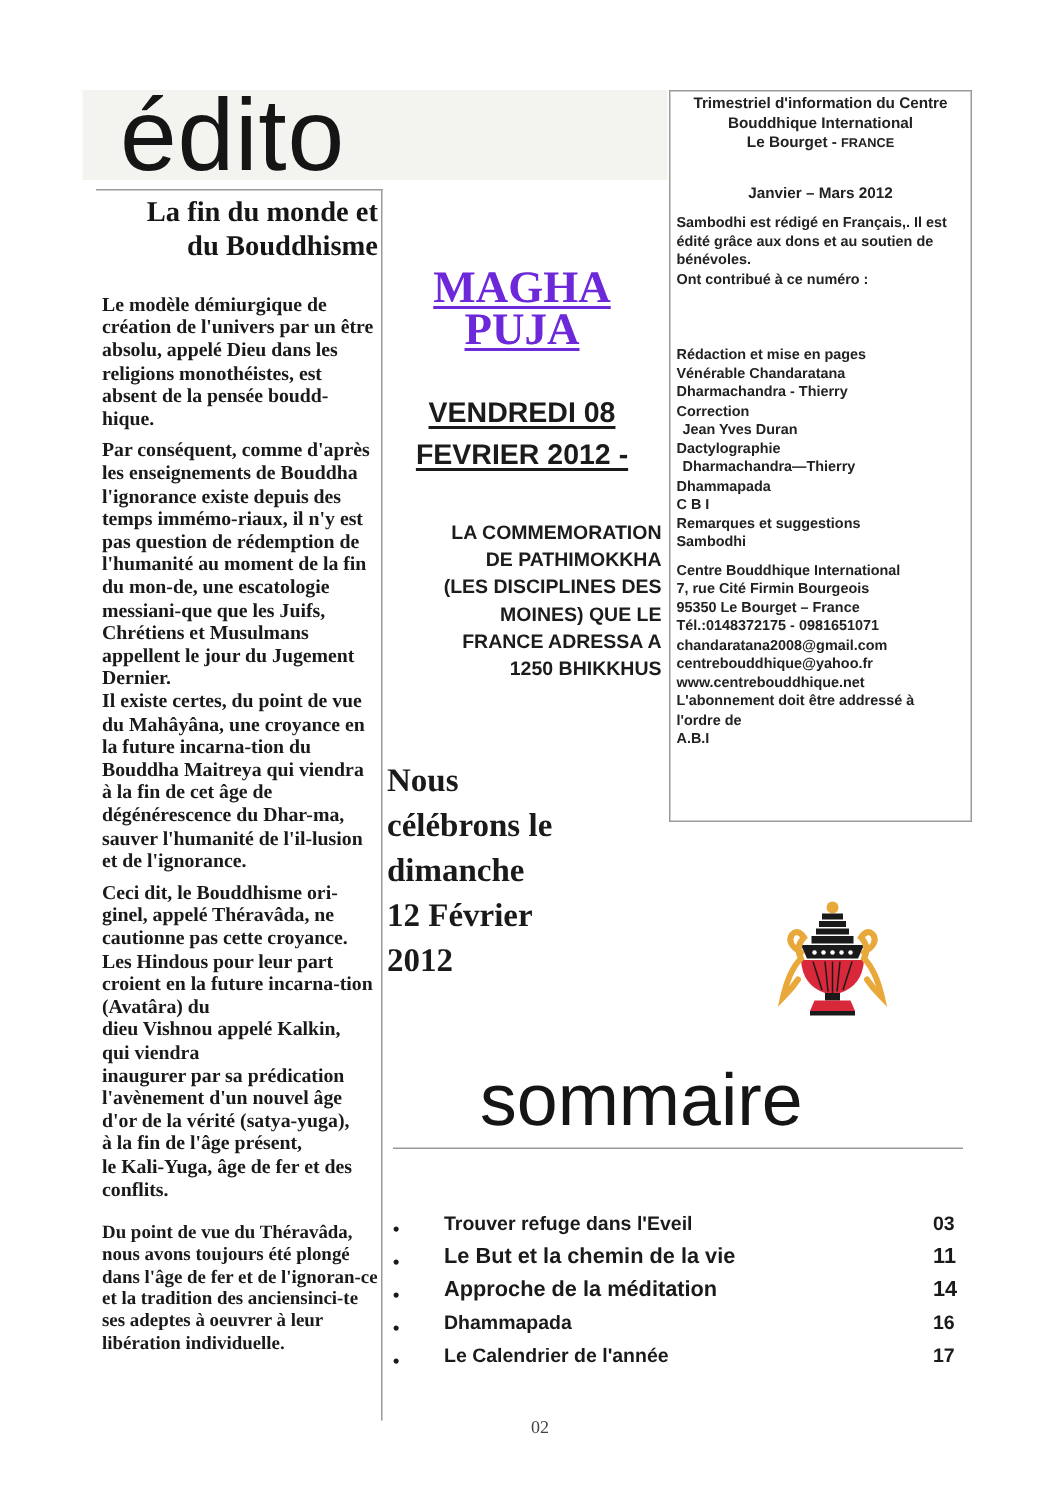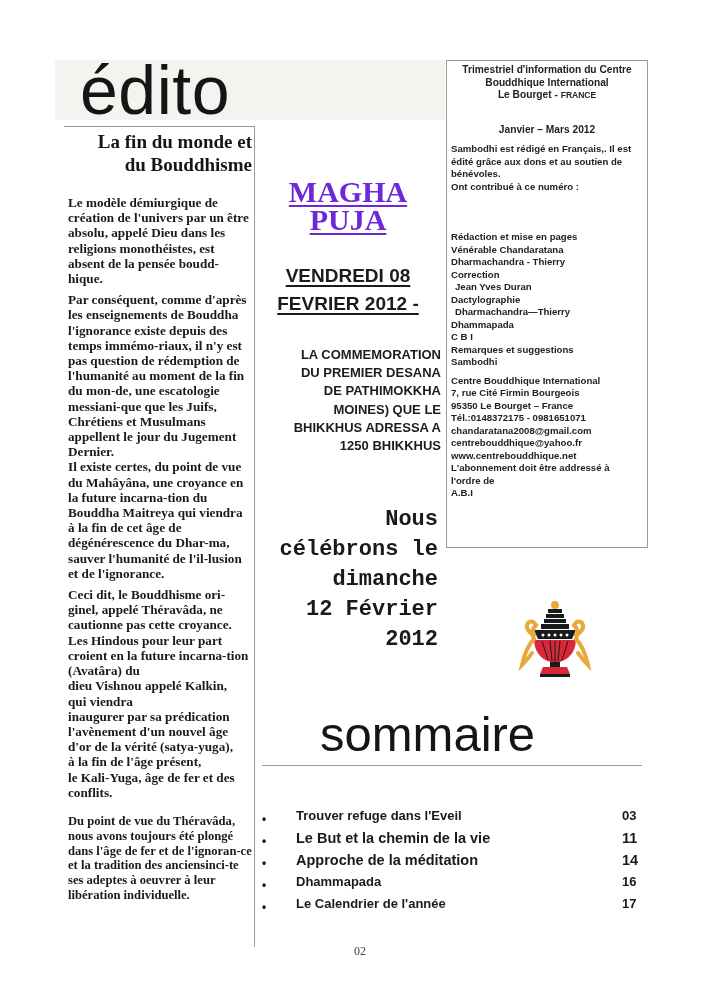--- a/index.html
+++ b/index.html
@@ -16,21 +16,21 @@
   #editorial-body { left: 68px; top: 195px; width: 184px; font-family: "Liberation Serif", serif; font-weight: bold; font-size: 13.2px; line-height: 15.2px; color: #1a1a1a; }
   #editorial-body p { margin: 0 0 6px 0; }
   #editorial-body p.tight { margin-bottom: 0; }
   #editorial-body p.gap { margin-top: 14px; font-size: 12.6px; line-height: 14.8px; }
 
   
   #magha-title { left: 258px; top: 178px; width: 180px; text-align: center; font-family: "Liberation Serif", serif; font-weight: bold; font-size: 30px; line-height: 28px; color: #6d28d9; text-decoration: underline; text-decoration-thickness: 2px; text-underline-offset: 3px; }
   #magha-date { left: 258px; top: 262px; width: 180px; text-align: center; font-family: "Liberation Sans", sans-serif; font-weight: bold; font-size: 19px; line-height: 28px; color: #1b1b1b; }
   #magha-date span { display: block; text-decoration: underline; text-decoration-thickness: 2px; text-underline-offset: 3px; }
   #magha-desc { left: 258px; top: 346px; width: 183px; text-align: right; font-family: "Liberation Sans", sans-serif; font-weight: bold; font-size: 13px; line-height: 18.2px; color: #1c1c1c; }
-  #celebration { left: 258px; top: 505px; width: 180px; text-align: right; font-family: Liberation Mono, monospace; font-weight: bold; font-size: 22px; line-height: 30px; color: #1a1a1a; }
+  #celebration { left: 258px; top: 505px; width: 180px; text-align: left; font-family: Liberation Serif, serif; font-weight: bold; font-size: 22px; line-height: 30px; color: #1a1a1a; }
 
   
   #info-box { left: 446px; top: 60px; width: 202px; height: 488px; border: 1px solid #9a9a9a; box-sizing: border-box; }
   #info-head { left: 446px; top: 64px; width: 202px; text-align: center; font-family: "Liberation Sans", sans-serif; font-weight: bold; font-size: 10.2px; line-height: 12.5px; color: #222; }
   #info-head .sc { font-size: 8.5px; }
   #info-date { left: 446px; top: 124px; width: 202px; text-align: center; font-family: "Liberation Sans", sans-serif; font-weight: bold; font-size: 10.2px; color: #222; }
   #info-body { left: 451px; top: 143px; width: 195px; font-family: "Liberation Sans", sans-serif; font-weight: bold; font-size: 9.6px; line-height: 12.5px; color: #222; }
   #info-body .blk { margin-bottom: 14px; }
   #info-body .blk2 { margin-bottom: 6px; }
   #info-body .ind { padding-left: 4px; }
@@ -75,24 +75,24 @@
   <p class="gap">Du point de vue du Théravâda, nous avons toujours été plongé dans l'âge de fer et de l'ignoran-ce et la tradition des anciensinci-te ses adeptes à oeuvrer à leur libération individuelle.</p>
 </div>
 
 <div class="abs" id="magha-title">MAGHA PUJA</div>
 <div class="abs" id="magha-date">
   <span>VENDREDI  08</span>
   <span>FEVRIER 2012  -</span>
 </div>
 <div class="abs" id="magha-desc">
   <div>LA COMMEMORATION</div>
-  <div>DU PREMIER DESANA</div>
   <div>DE PATHIMOKKHA</div>
+  <div>(LES DISCIPLINES DES</div>
   <div>MOINES) QUE  LE</div>
-  <div>BHIKKHUS ADRESSA A</div>
+  <div>FRANCE ADRESSA A</div>
   <div>1250  BHIKKHUS</div>
 </div>
 <div class="abs" id="celebration">
   <div>Nous</div>
   <div>célébrons le</div>
   <div>dimanche</div>
   <div>12 Février</div>
   <div>2012</div>
 </div>
 

